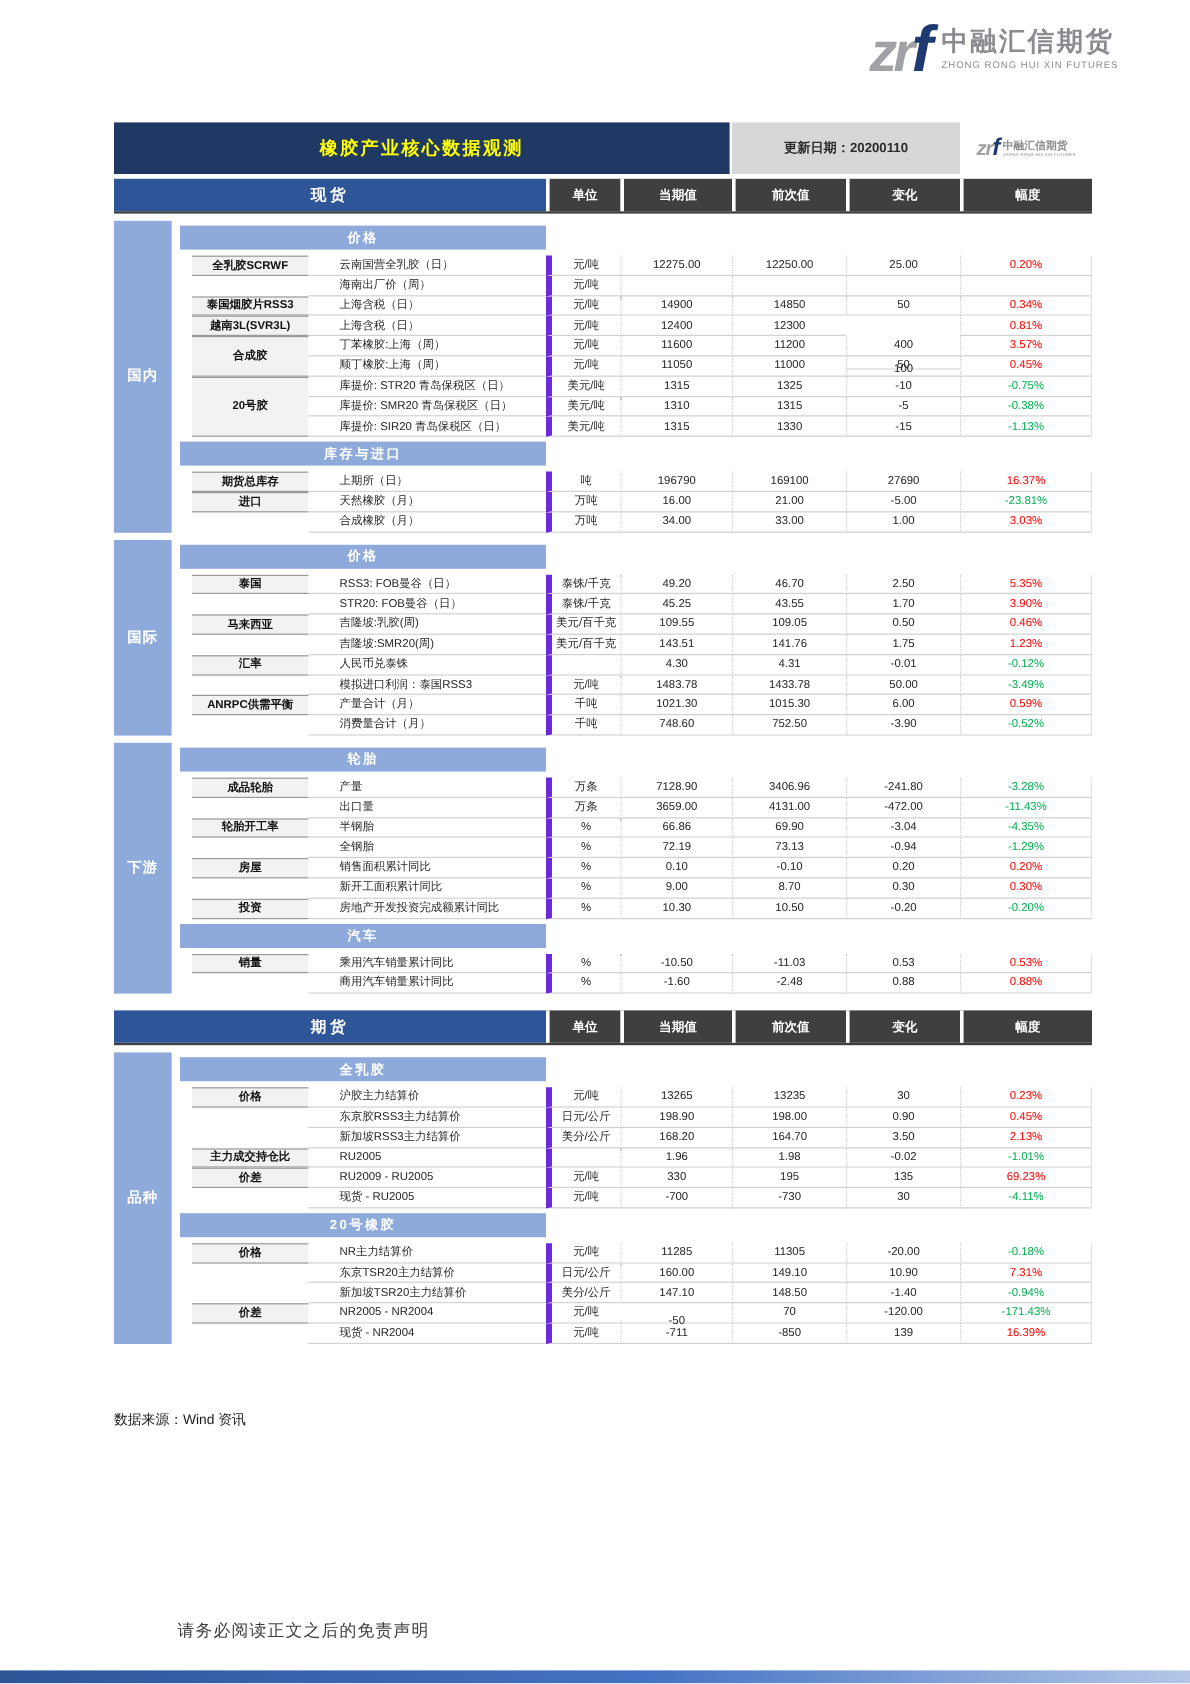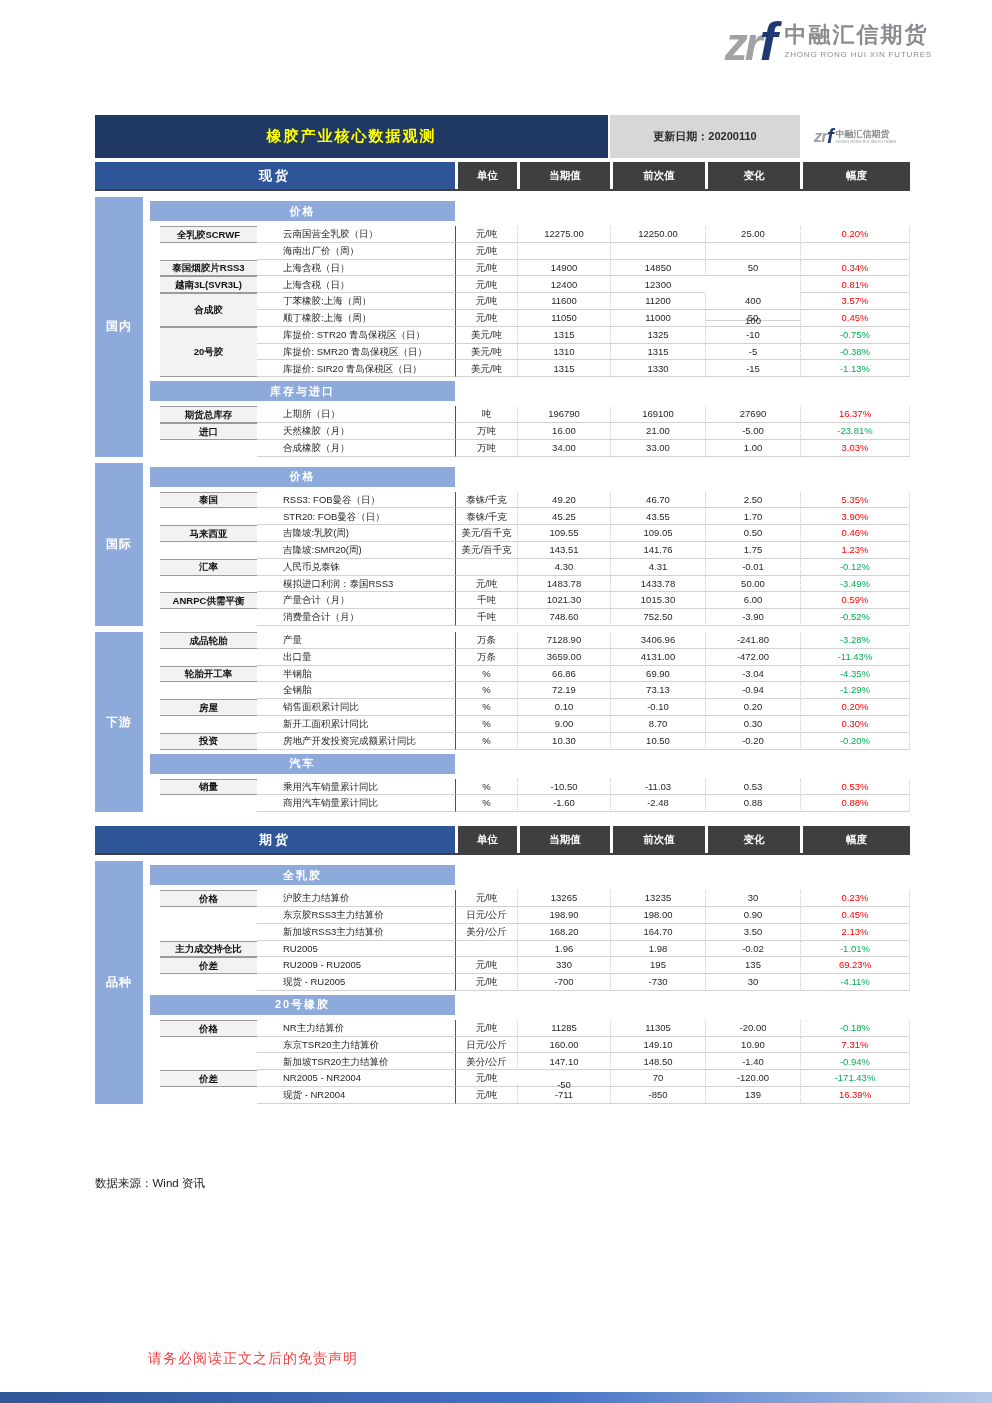--- a/index.html
+++ b/index.html
@@ -10,21 +10,21 @@
   
   .brand { position:absolute; top:14px; right:60px; display:flex; align-items:center; }
   .brand-mark { font-style:italic; font-weight:bold; letter-spacing:-3px; line-height:1; }
   .brand-zr { font-size:46px; color:#a0a2a5; }
   .brand-f  { font-size:54px; color:#1e3a70; }
   .brand-text { margin-left:10px; }
   .brand-cn { font-size:22px; font-weight:bold; color:#8a8c90; letter-spacing:2px; line-height:1.1; }
   .brand-en { font-size:8px; color:#8a8c90; letter-spacing:0.8px; margin-top:2px; }
 
   
-  .content { position:absolute; left:95px; top:115px; width:815px; }
+  .content { position:absolute; left:95px; top:102px; width:815px; }
 
   .title-row { display:grid; grid-template-columns:513px 192px 110px; height:43px; }
   .title-main { background:#1f3864; color:#ffff00; font-weight:bold; font-size:15px;
                 display:flex; align-items:center; justify-content:center; letter-spacing:2px; }
   .title-date { background:#d7d7d7; margin-left:2px; display:flex; align-items:center;
                 justify-content:center; font-size:11px; font-weight:bold; color:#2b2b2b; }
   .title-logo { background:#ffffff; display:flex; align-items:center; justify-content:center; }
   .mini-brand { display:flex; align-items:center; }
   .mini-zr { font-style:italic; font-weight:bold; font-size:17px; color:#a0a2a5; letter-spacing:-1px; }
   .mini-f  { font-style:italic; font-weight:bold; font-size:20px; color:#1e3a70; letter-spacing:-1px; }
@@ -50,32 +50,32 @@
   .section-title-row { margin:4px 0 5px 0; height:20px; }
   .section-title { width:305px; height:20px; background:#8eaadb; color:#ffffff; font-weight:bold;
                    font-size:11px; display:flex; align-items:center; justify-content:center; letter-spacing:2px; }
 
   .rows { display:grid; grid-template-columns:10px 97px 198px 62px 93px 95px 95px 110px;
           grid-auto-rows:16.8px; }
   .cell { font-size:9.5px; color:#262626; display:flex; align-items:center; line-height:1; }
   .label-cell { grid-column:2; background:#f2f2f2; border-top:1px solid #9a9a9a; border-bottom:1px solid #9a9a9a;
                 justify-content:center; font-weight:bold; color:#111111; text-align:center; }
   .name-cell  { grid-column:3; padding-left:26px; border-bottom:1px solid #d2d2d2; }
-  .unit-cell  { grid-column:4; justify-content:center; border-bottom:1px solid #d2d2d2; border-left:1px solid #6d28d9; }
+  .unit-cell  { grid-column:4; justify-content:center; border-bottom:1px solid #d2d2d2; border-left:5px solid #6d28d9; }
   .val-cur  { grid-column:5; }
   .val-prev { grid-column:6; }
   .val-chg  { grid-column:7; }
   .val-pct  { grid-column:8; border-right:1px solid #e3e3e3; }
   .val-cell { justify-content:center; border-bottom:1px solid #d2d2d2; border-left:1px dotted #cccccc; }
   .pct-up   { color:#ff0000; }
   .pct-down { color:#00b050; }
 
   
   .source { position:absolute; left:95px; top:1176px; font-size:11.5px; color:#1a1a1a; }
-  .disclaimer { position:absolute; left:148px; top:1350px; font-size:14px; color:#ef4444; letter-spacing:1px; }
+  .disclaimer { position:absolute; left:148px; top:1350px; font-size:14px; color:#404040; letter-spacing:1px; }
   .bottom-bar { position:absolute; left:0; bottom:0; width:992px; height:11px;
                 background:linear-gradient(90deg,#2f5597 0%,#4472c4 55%,#b4c7e7 100%); }
 </style>
 </head>
 <body>
 
 <div class="page">
 
   <div class="brand">
     <div class="brand-mark"><span class="brand-zr">zr</span><span class="brand-f">f</span></div>
@@ -270,20 +270,23 @@
                 <div class="cell val-cell val-chg" style="grid-row: 8;">-3.90</div>
                 <div class="cell val-cell val-pct pct-down" style="grid-row: 8;">-0.52%</div>
               </div>
             </div>
           </div>
         </div>
         <div class="group">
           <div class="side">下游</div>
           <div class="group-content">
             <div class="section">
+              <div class="section-title-row">
+                <div class="section-title">轮胎</div>
+              </div>
               <div class="rows">
                 <div class="cell label-cell" style="grid-row: 1 / span 1;">成品轮胎</div>
                 <div class="cell name-cell" style="grid-row: 1;">产量</div>
                 <div class="cell unit-cell" style="grid-row: 1;">万条</div>
                 <div class="cell val-cell val-cur" style="grid-row: 1;">7128.90</div>
                 <div class="cell val-cell val-prev" style="grid-row: 1;">3406.96</div>
                 <div class="cell val-cell val-chg" style="grid-row: 1;">-241.80</div>
                 <div class="cell val-cell val-pct pct-down" style="grid-row: 1;">-3.28%</div>
                 <div class="cell name-cell" style="grid-row: 2;">出口量</div>
                 <div class="cell unit-cell" style="grid-row: 2;">万条</div>

